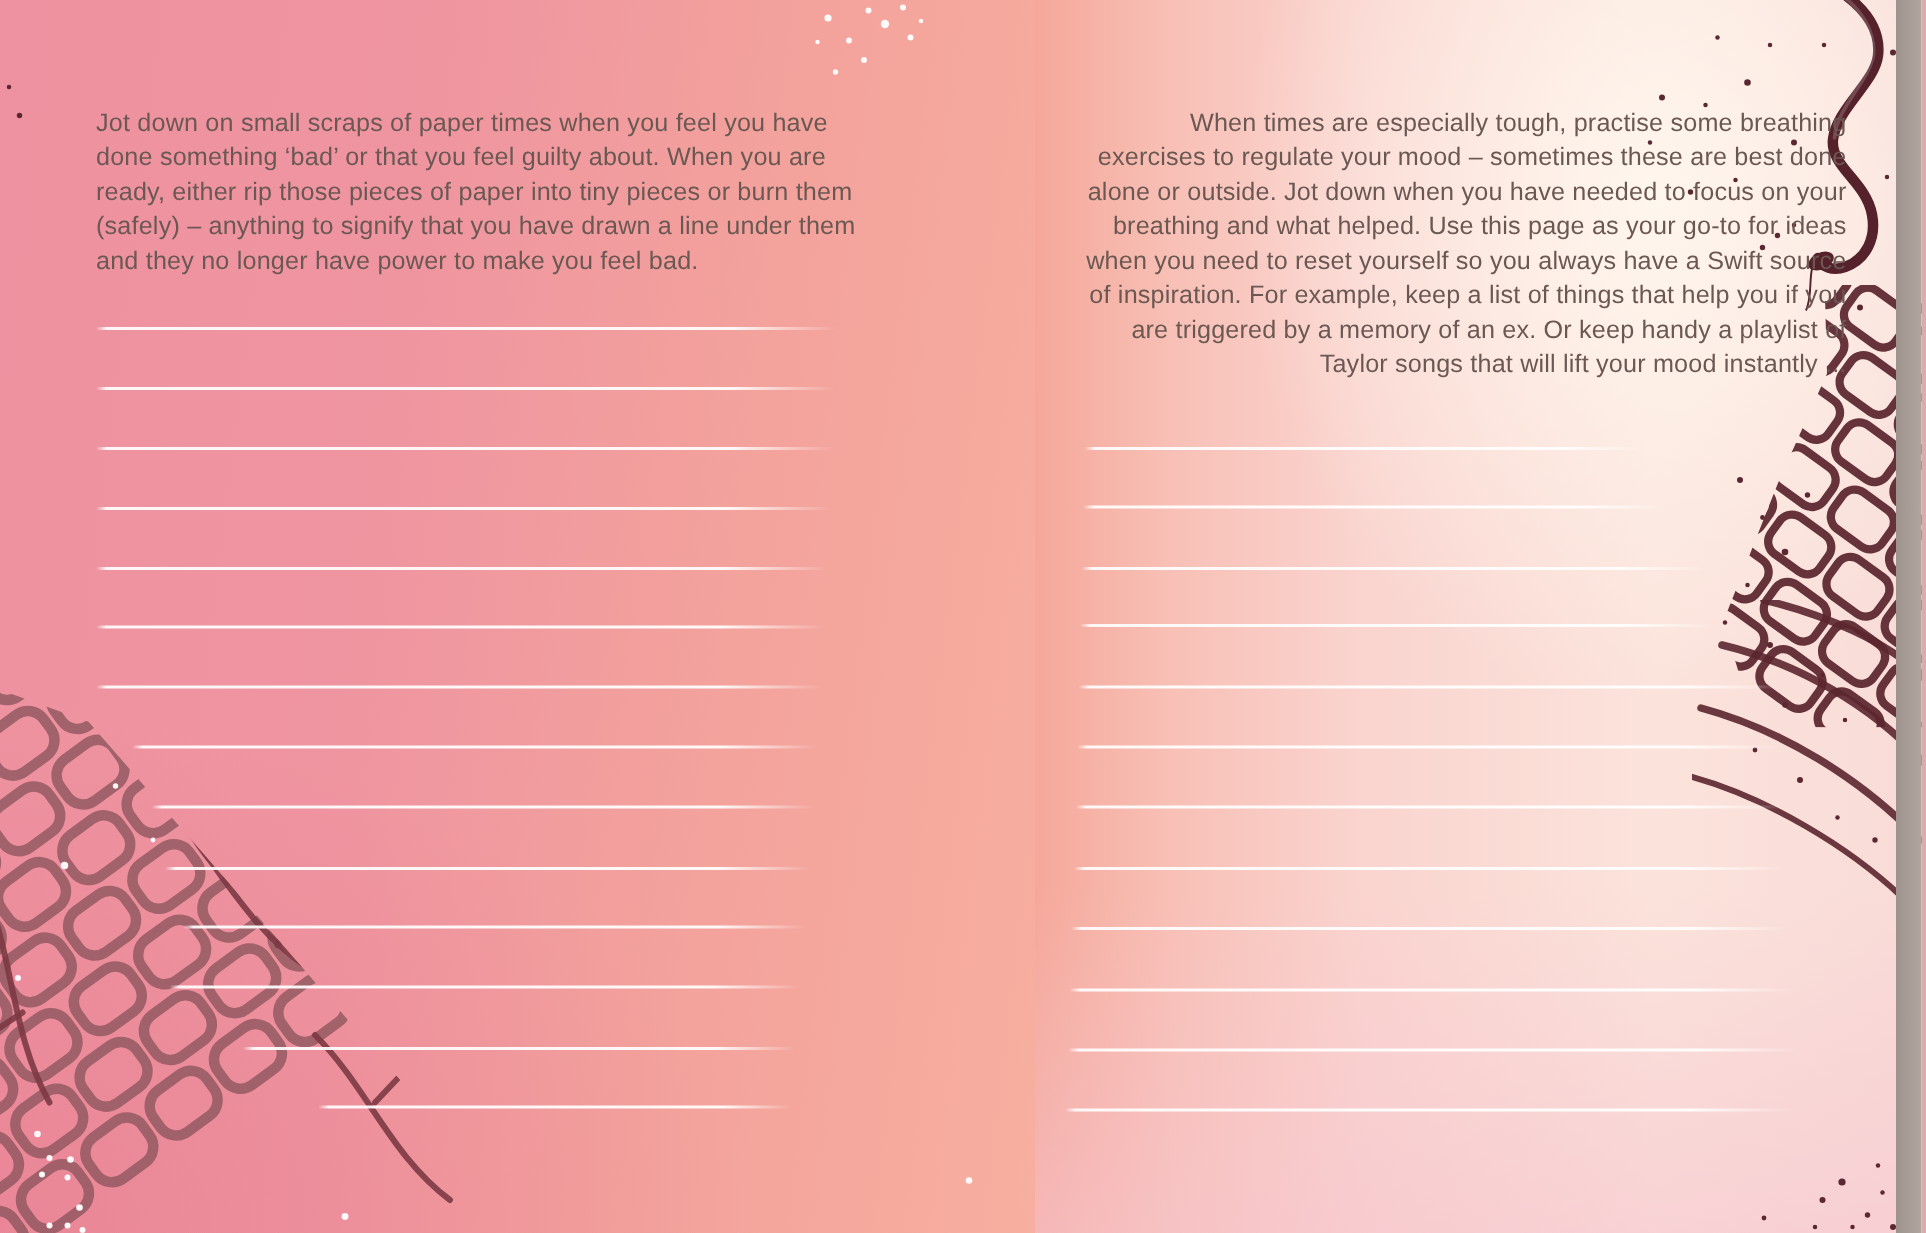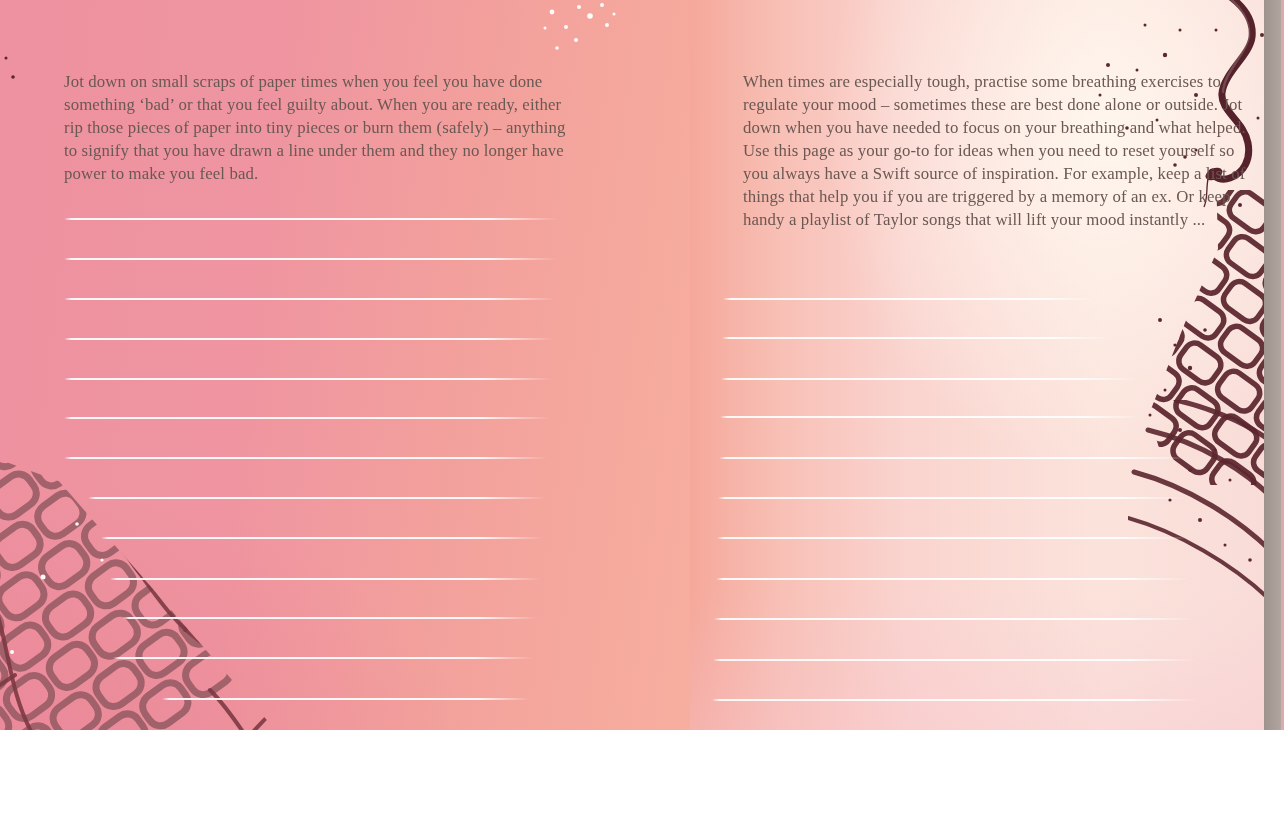--- a/index.html
+++ b/index.html
@@ -1,20 +1,20 @@
 <!DOCTYPE html>
 <html><head>
 <meta charset="utf-8">
 <style>
   html,body{margin:0;padding:0;background:#ffffff;}
   .book{
     position:relative;
-    width:1284px;height:730px;
+    width:1284px;height:822px;
     overflow:hidden;
-    font-family:Liberation Serif, serif;
+    font-family:Liberation Sans, sans-serif;
   }
   .page{position:absolute;top:0;height:822px;}
   .page-left{
     left:0;width:690px;
     background:
       radial-gradient(120% 70% at 0% 100%, rgba(222,102,128,0.28), rgba(222,102,128,0) 60%),
       linear-gradient(97deg,#ee91a0 0%,#ef95a0 38%,#f3a29c 68%,#f7af9f 100%);
   }
   .page-right{
     left:690px;width:574px;
@@ -23,21 +23,21 @@
       linear-gradient(to bottom, rgba(247,198,208,0) 72%, rgba(246,196,207,0.55) 100%),
       linear-gradient(to right,#f5a89a 0%,#f8c0b6 16%,#fad4cf 38%,#fbe3db 72%,#f9dcd8 100%);
   }
   .prompt{
     position:absolute;top:70px;margin:0;
     width:508px;
     color:#6b5853;
     font-size:16.8px;line-height:23px;letter-spacing:0.12px;
   }
   .prompt-left{left:64px;}
-  .prompt-right{left:743px;}
+  .prompt-right{left:723px;text-align:right;}
   .lines-layer{position:absolute;inset:0;pointer-events:none;}
   .rule{
     position:absolute;height:2px;border-radius:1px;
     background:linear-gradient(to right, rgba(255,255,255,0) 0, rgba(255,255,255,0.92) 7px, rgba(255,255,255,0.92) 86%, rgba(255,255,255,0) 100%);
   }
   svg.decor{position:absolute;pointer-events:none;}
   #scales-bl{
     left:-45px;top:435px;width:400px;height:420px;
     clip-path:polygon(0 2%, 26% 11%, 100% 92%, 100% 100%, 0 100%);
   }

